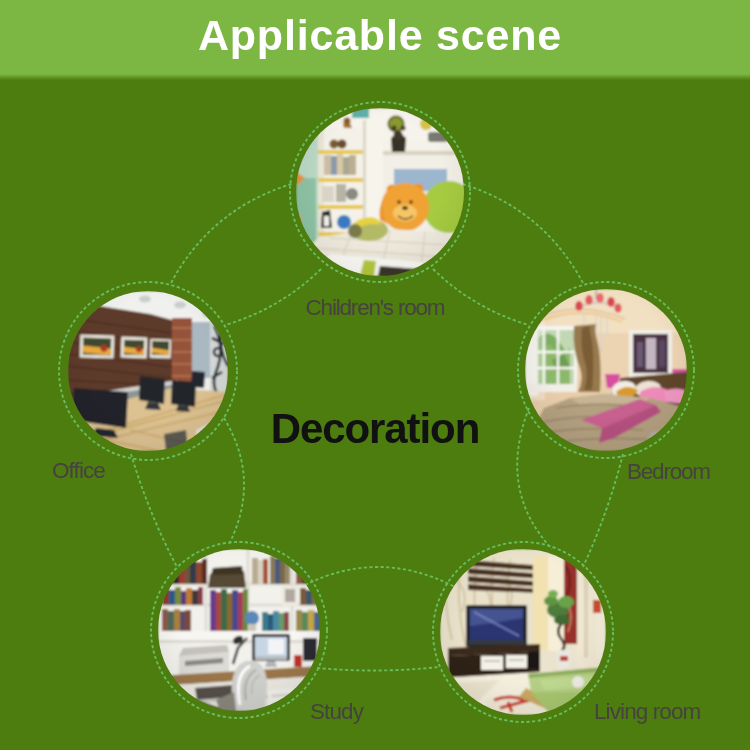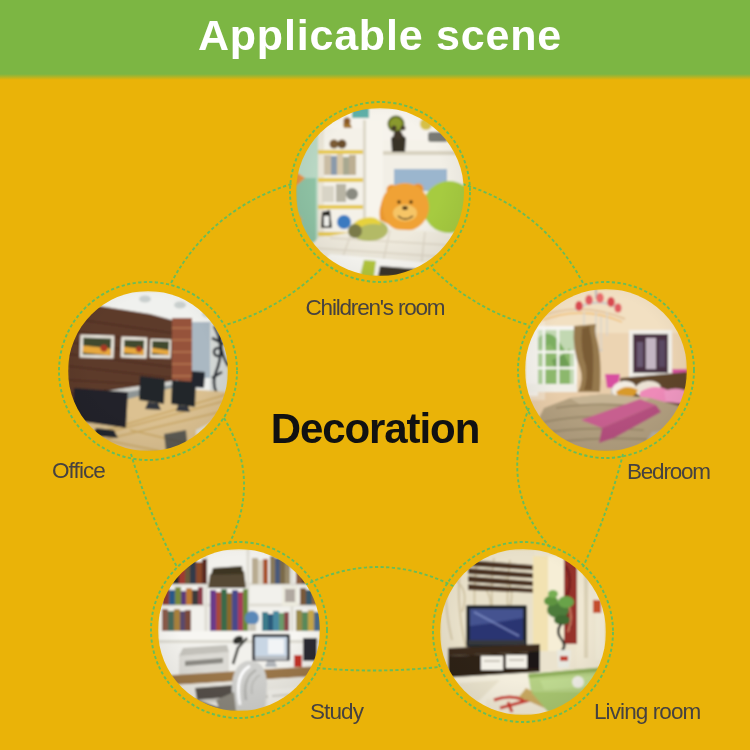--- a/index.html
+++ b/index.html
@@ -1,16 +1,16 @@
 <!DOCTYPE html>
 <html><head>
 <meta charset="utf-8">
 <style>
   html,body{margin:0;padding:0;background:#ffffff;}
-  #page{position:relative;width:750px;height:750px;overflow:hidden;background:#eab308;
+  #page{position:relative;width:750px;height:750px;overflow:hidden;background:#4d7c0f;
         font-family:"Liberation Sans", sans-serif;}
   svg{display:block;}
 </style>
 </head>
 <body>
 <div id="page">
 <svg width="750" height="750" viewBox="0 0 750 750" xmlns="http://www.w3.org/2000/svg">
   <defs>
     <clipPath id="cpTop">
           <circle cx="380" cy="192" r="84"></circle>

